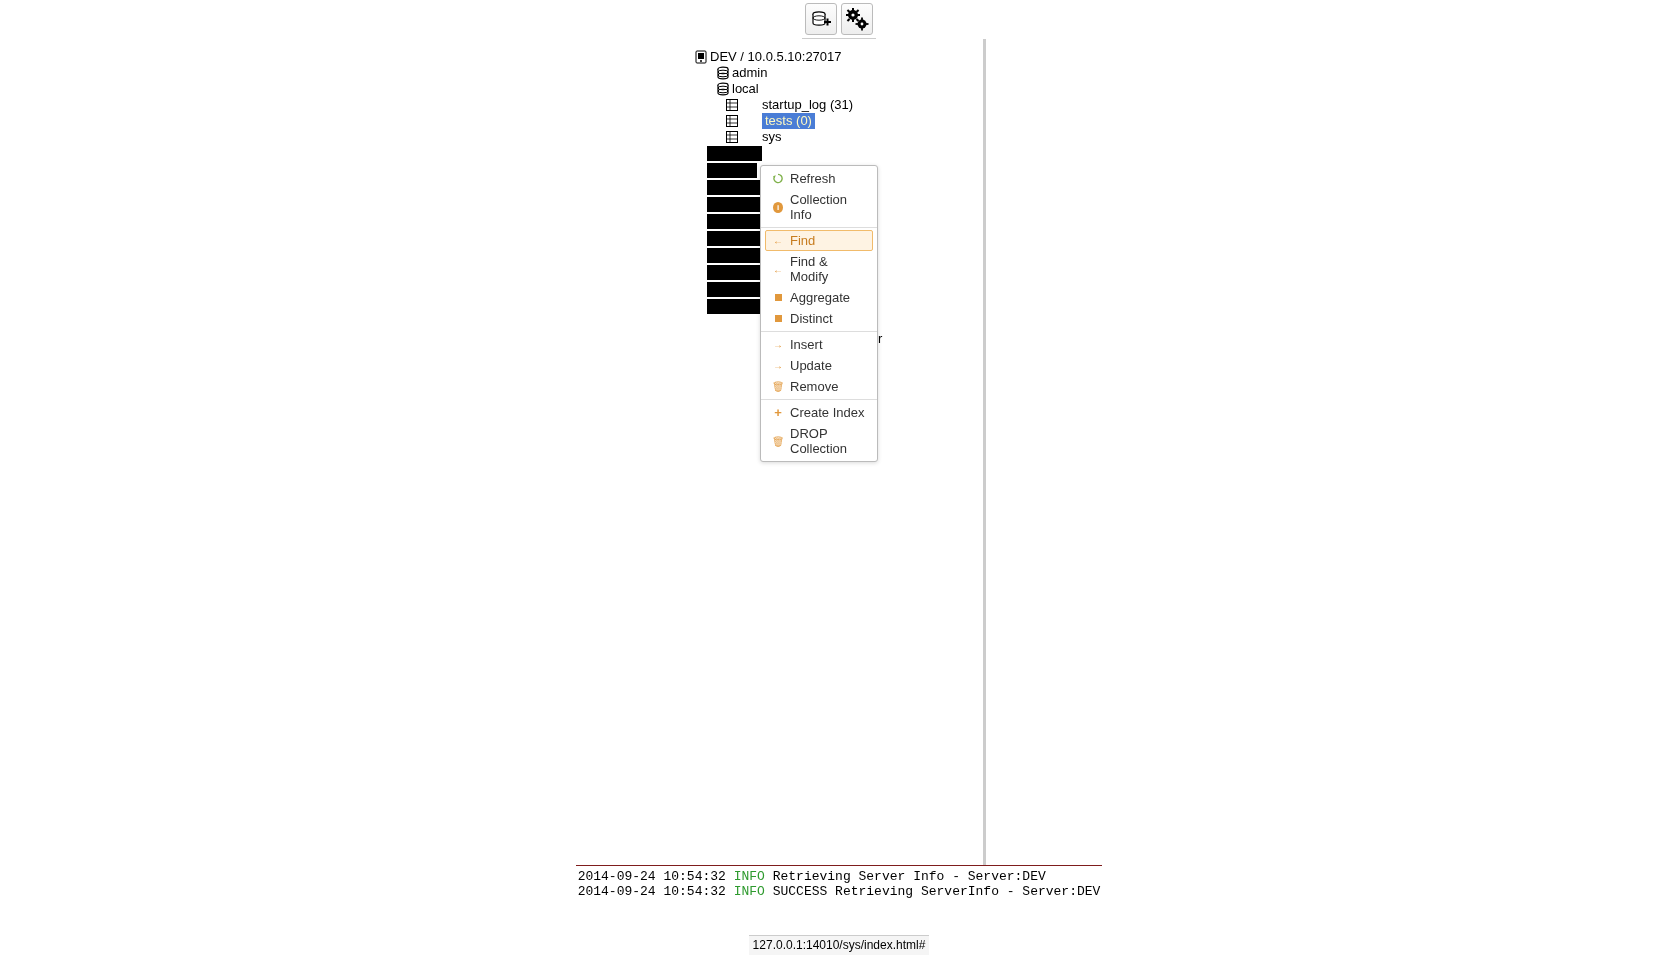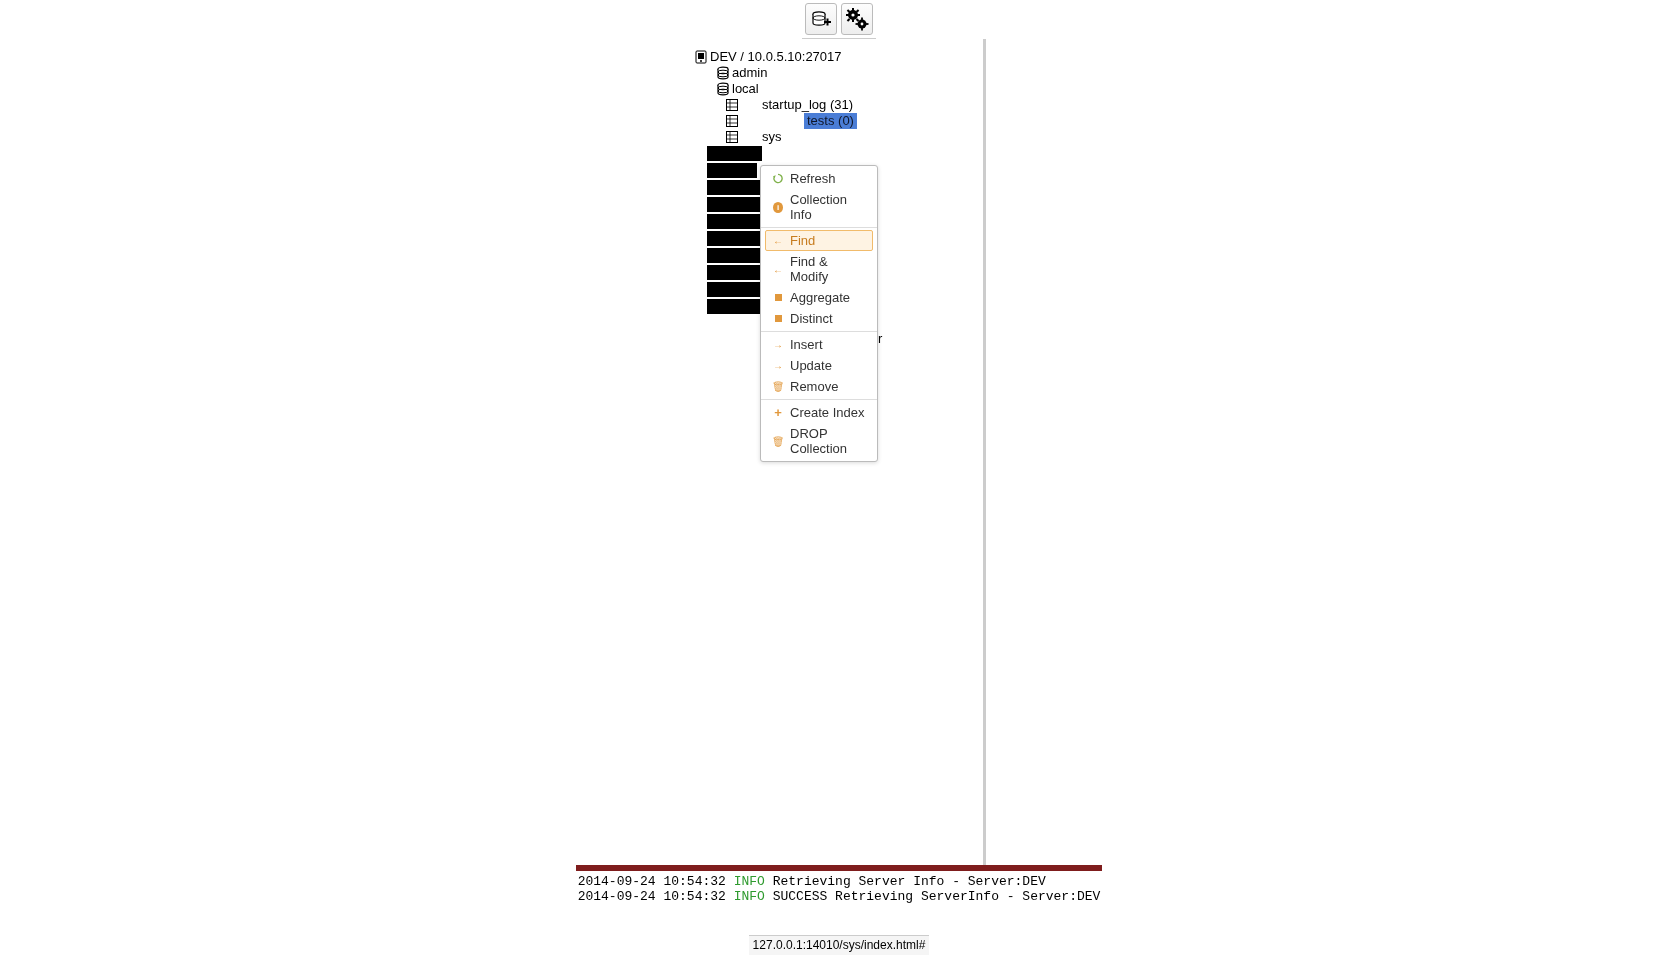--- a/index.html
+++ b/index.html
@@ -78,23 +78,22 @@
     .collection-icon {
       display: inline-flex;
       width: 12px;
       height: 12px;
       margin-right: 2px;
       align-items: center;
       justify-content: center;
     }
     .selected-node {
       background: #4A7DD6;
-      color: #0f172a;
+      color: #fef9c3;
       padding: 0 3px;
-      margin-left: 42px;
     }
     .redacted-block {
       display: block;
       background: #000;
       height: 15px;
       margin-left: 15px;
       margin-bottom: 2px;
     }
     .redacted-row-0 { width: 55px; }
     .redacted-tail {
@@ -155,21 +154,21 @@
       font-size: 8px;
       font-weight: bold;
       display: flex;
       align-items: center;
       justify-content: center;
     }
     .cm-square { width: 7px; height: 7px; background: #e1983c; }
     .cm-plus { color: #e1983c; font-weight: bold; font-size: 13px; }
     .cm-trash { color: #e1983c; font-size: 10px; }
     .log-area {
-      border-top: 6px solid #7f1d1d;
+      border-top: 1px solid #7f1d1d;
       font-family: "Courier New", monospace;
       font-size: 13px;
       padding: 4px 2px;
       height: 70px;
       line-height: 1.15;
     }
     .log-line { white-space: pre; }
     .log-time { color: #000; }
     .log-level { color: #2e9a2e; }
     .log-msg { color: #000; }

